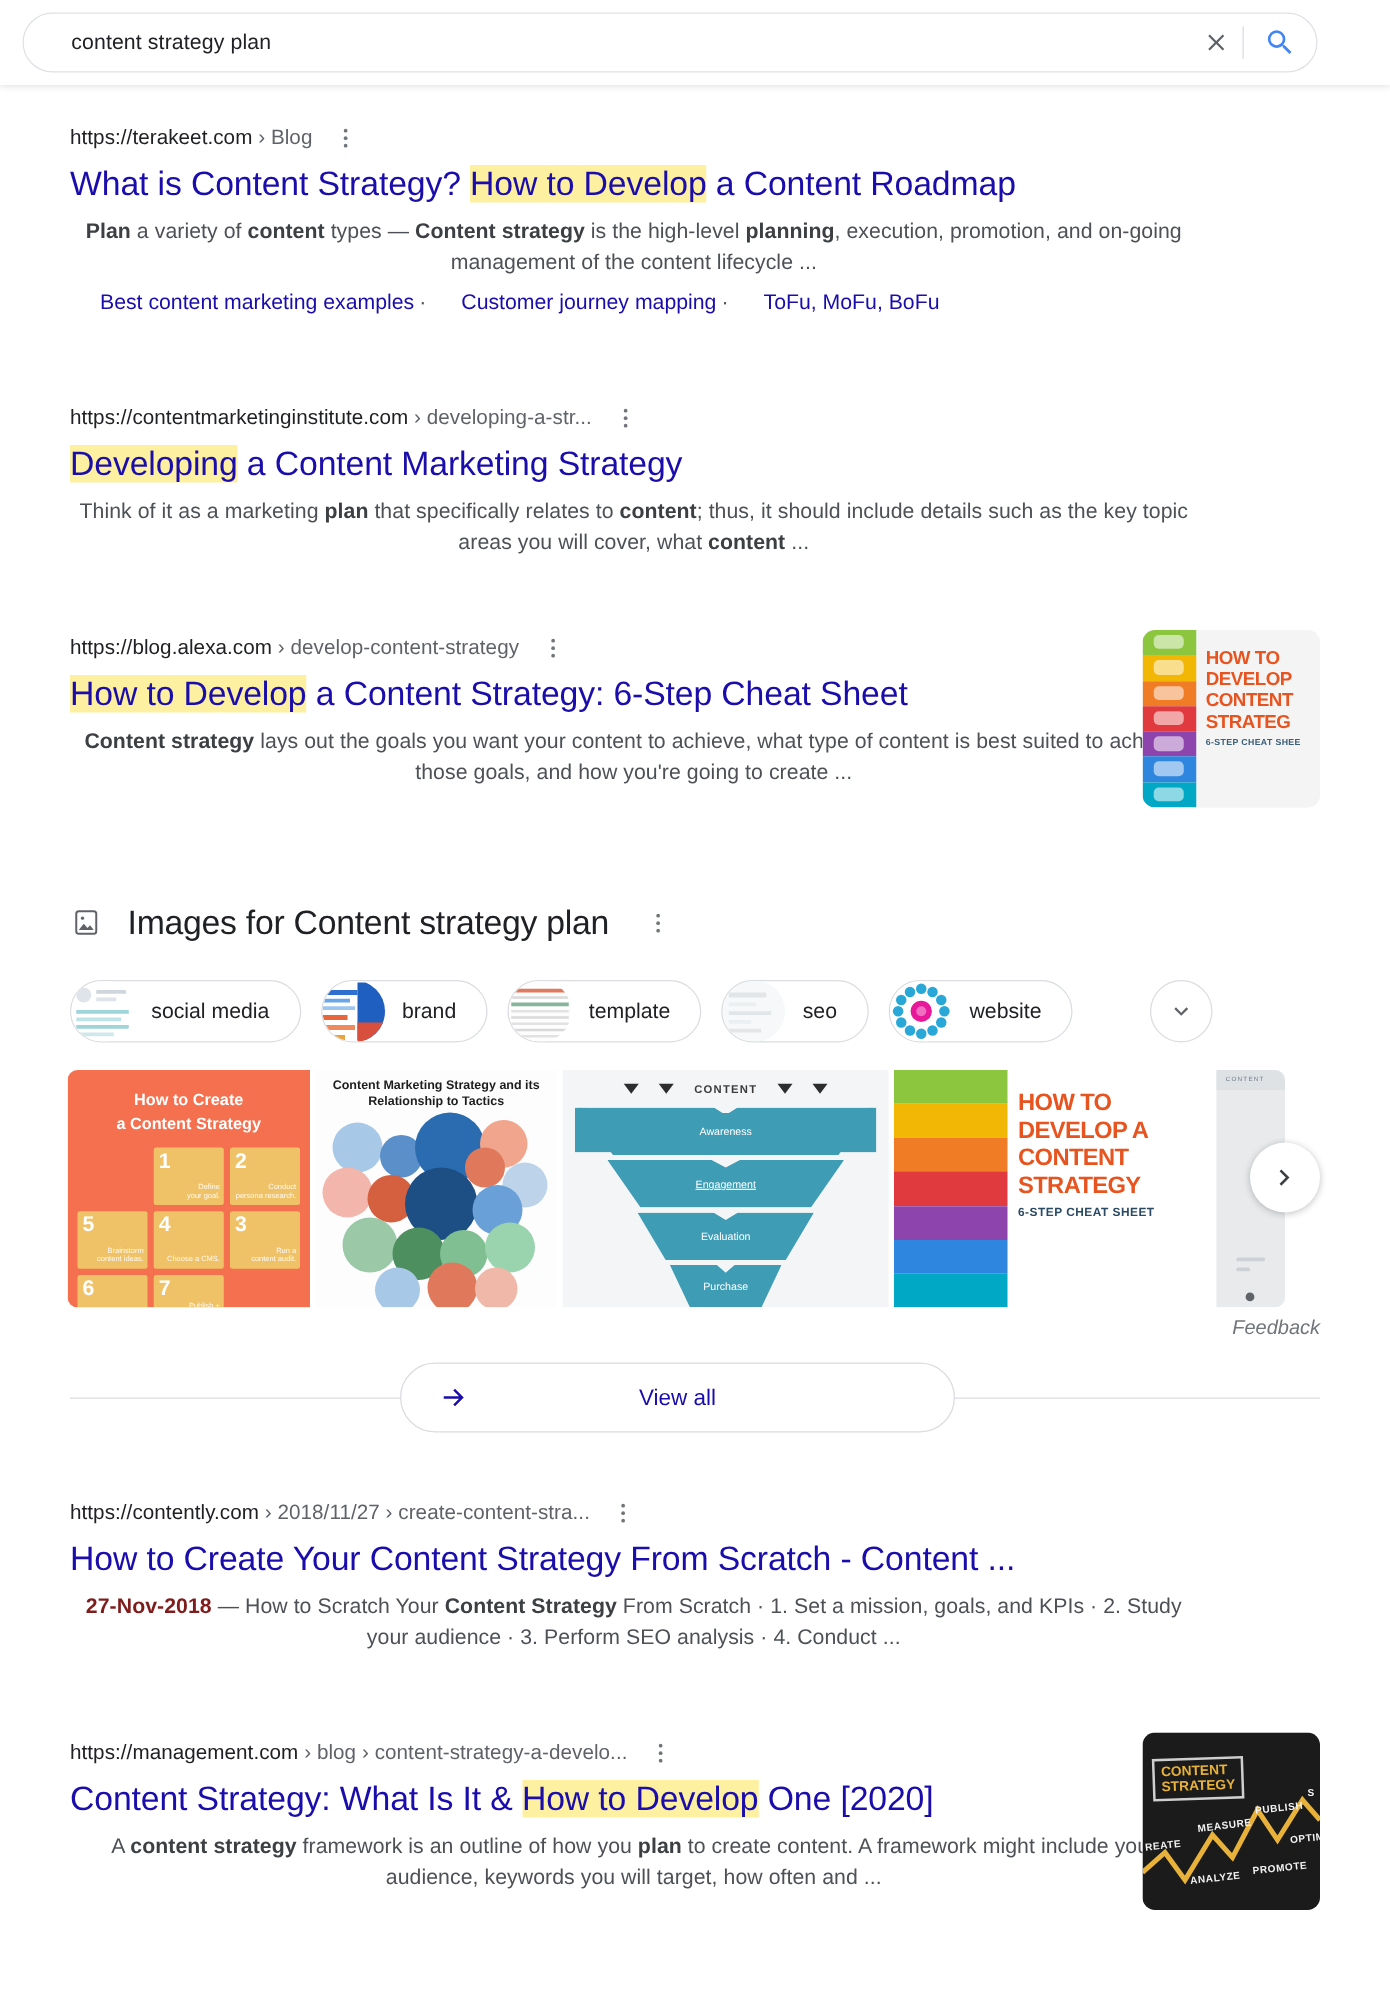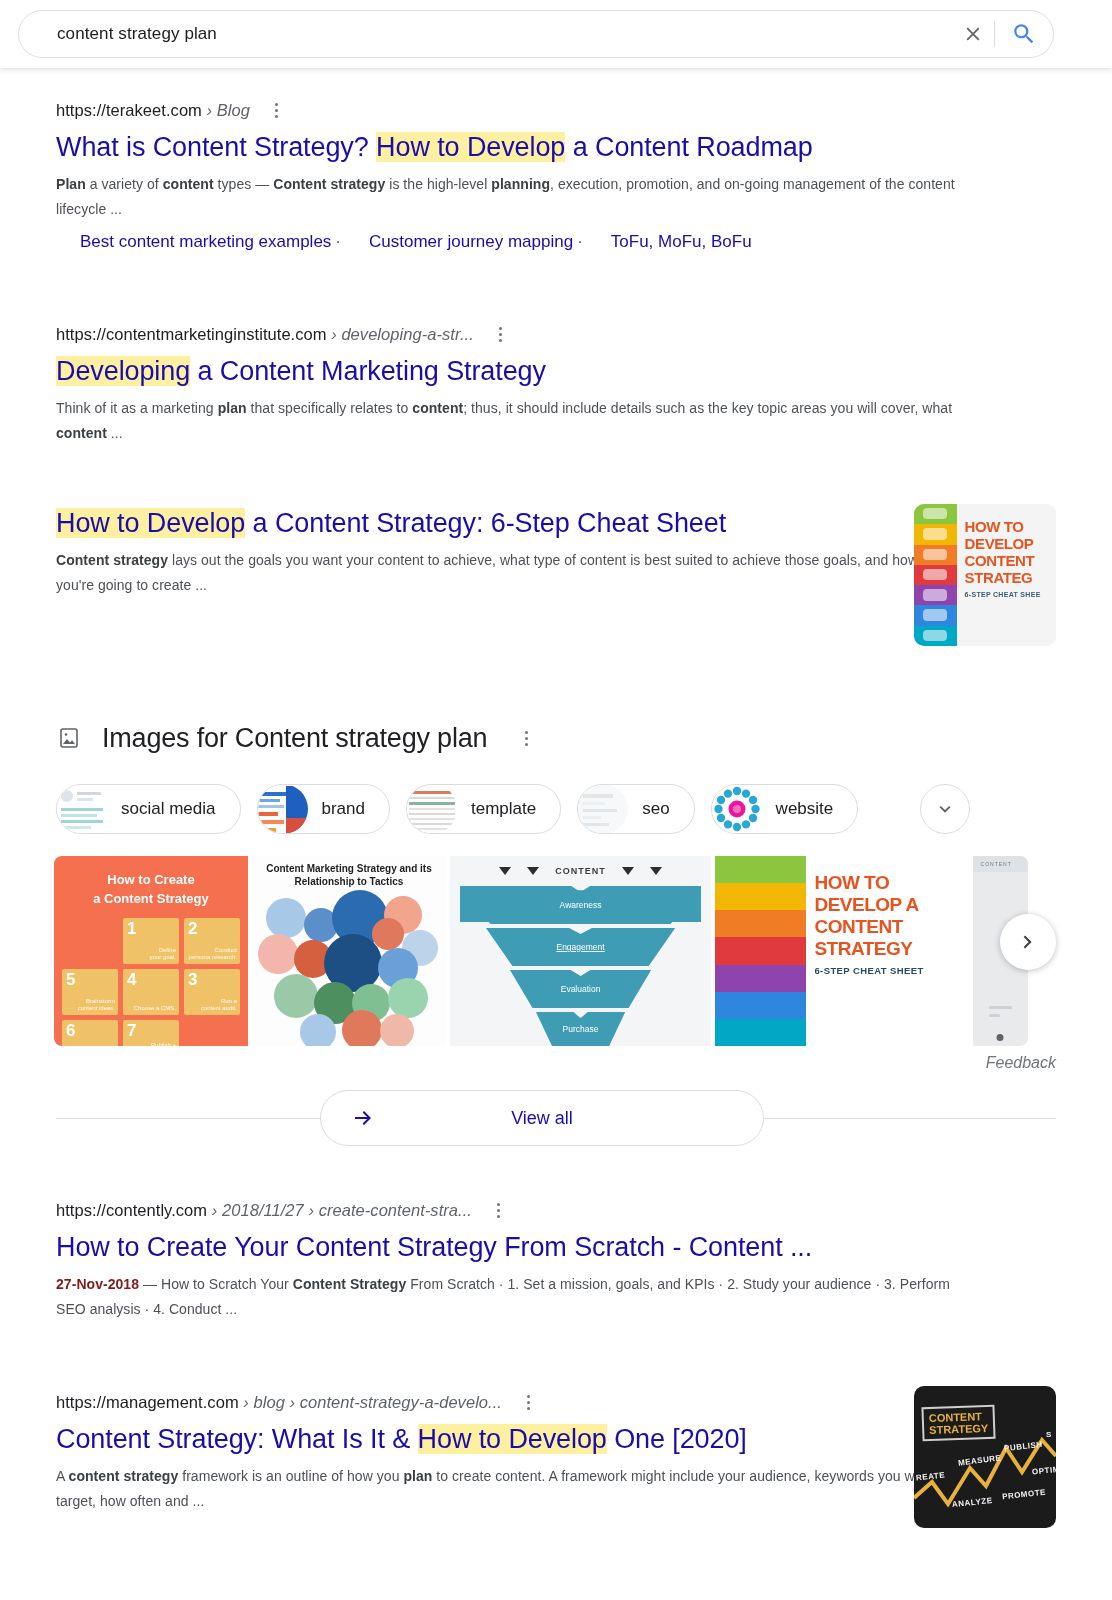--- a/index.html
+++ b/index.html
@@ -44,36 +44,36 @@
   
   .results { position:absolute; left:0; top:68px; width:1112px; }
   .result { position:absolute; width:1112px; }
   .res-inner { position:relative; padding-left:56px; padding-right:56px; }
 
   .url-row { display:flex; align-items:center; height:24px; margin-bottom:8px; }
   .url-text {
     font-size:16.5px; color:#202124; line-height:22px; white-space:nowrap;
     letter-spacing:0.05px;
   }
-  .url-text .crumb { color:#5f6368;font-style:italic; }
+  .url-text .crumb { color:#5f6368; }
   .kebab {
     margin-left:18px; width:18px; height:22px; display:flex; flex-direction:column;
     align-items:center; justify-content:center; gap:3px; cursor:pointer;
   }
   .kebab i { display:block; width:3px; height:3px; border-radius:50%; background:#70757a; }
 
   .title {
     font-size:27px; line-height:34px; color:#1a0dab; font-weight:400;
     letter-spacing:-0.1px; cursor:pointer; white-space:nowrap;
   }
   .title .hl { background:#fdf0a0; }
   .snippet {
     margin-top:8px;
-    font-size:14px; line-height:25px; color:#4d5156;
-    max-width:902px; letter-spacing:0.05px;
+    font-size:17px; line-height:25px; color:#4d5156;
+    max-width:902px; letter-spacing:0.05px;text-align:center;
   }
   .snippet b { color:#3c4043; font-weight:700; }
   .snippet .date { color:#7f1d1d;font-weight:bold; }
   .sitelinks {
     margin-top:7px; font-size:17px; line-height:25px; color:#1a0dab;
   }
   .sitelinks a { color:#1a0dab; text-decoration:none; cursor:pointer;margin-left:24px; }
   .sitelinks .dot { color:#4d5156; padding:0 4px; }
 
   .thumb-right {
@@ -250,20 +250,28 @@
               <i></i>
             </div>
         </div>
         <div class="title"><span class="hl">Developing</span><span> a Content Marketing Strategy</span></div>
         <div class="snippet"><span>Think of it as a marketing </span><b>plan</b><span> that specifically relates to </span><b>content</b><span>; thus, it should include details such as the key topic areas you will cover, what </span><b>content</b><span> ...</span></div>
       </div>
     </div>
 
     <div class="result" style="top:438px;">
       <div class="res-inner">
+        <div class="url-row">
+          <div class="url-text"><span>https://blog.alexa.com</span><span class="crumb"> › develop-content-strategy</span></div>
+          <div class="kebab">
+              <i></i>
+              <i></i>
+              <i></i>
+            </div>
+        </div>
         <div class="title"><span class="hl">How to Develop</span><span> a Content Strategy: 6-Step Cheat Sheet</span></div>
         <div class="snippet"><b>Content strategy</b><span> lays out the goals you want your content to achieve, what type of content is best suited to achieve those goals, and how you're going to create ...</span></div>
 
         <div class="thumb-right">
           <div class="ph ph-cheat">
             <div class="strip">
               <div style="background:#8cc63f"></div>
               <div style="background:#f2b705"></div>
               <div style="background:#f07d26"></div>
               <div style="background:#e03a3e"></div>

